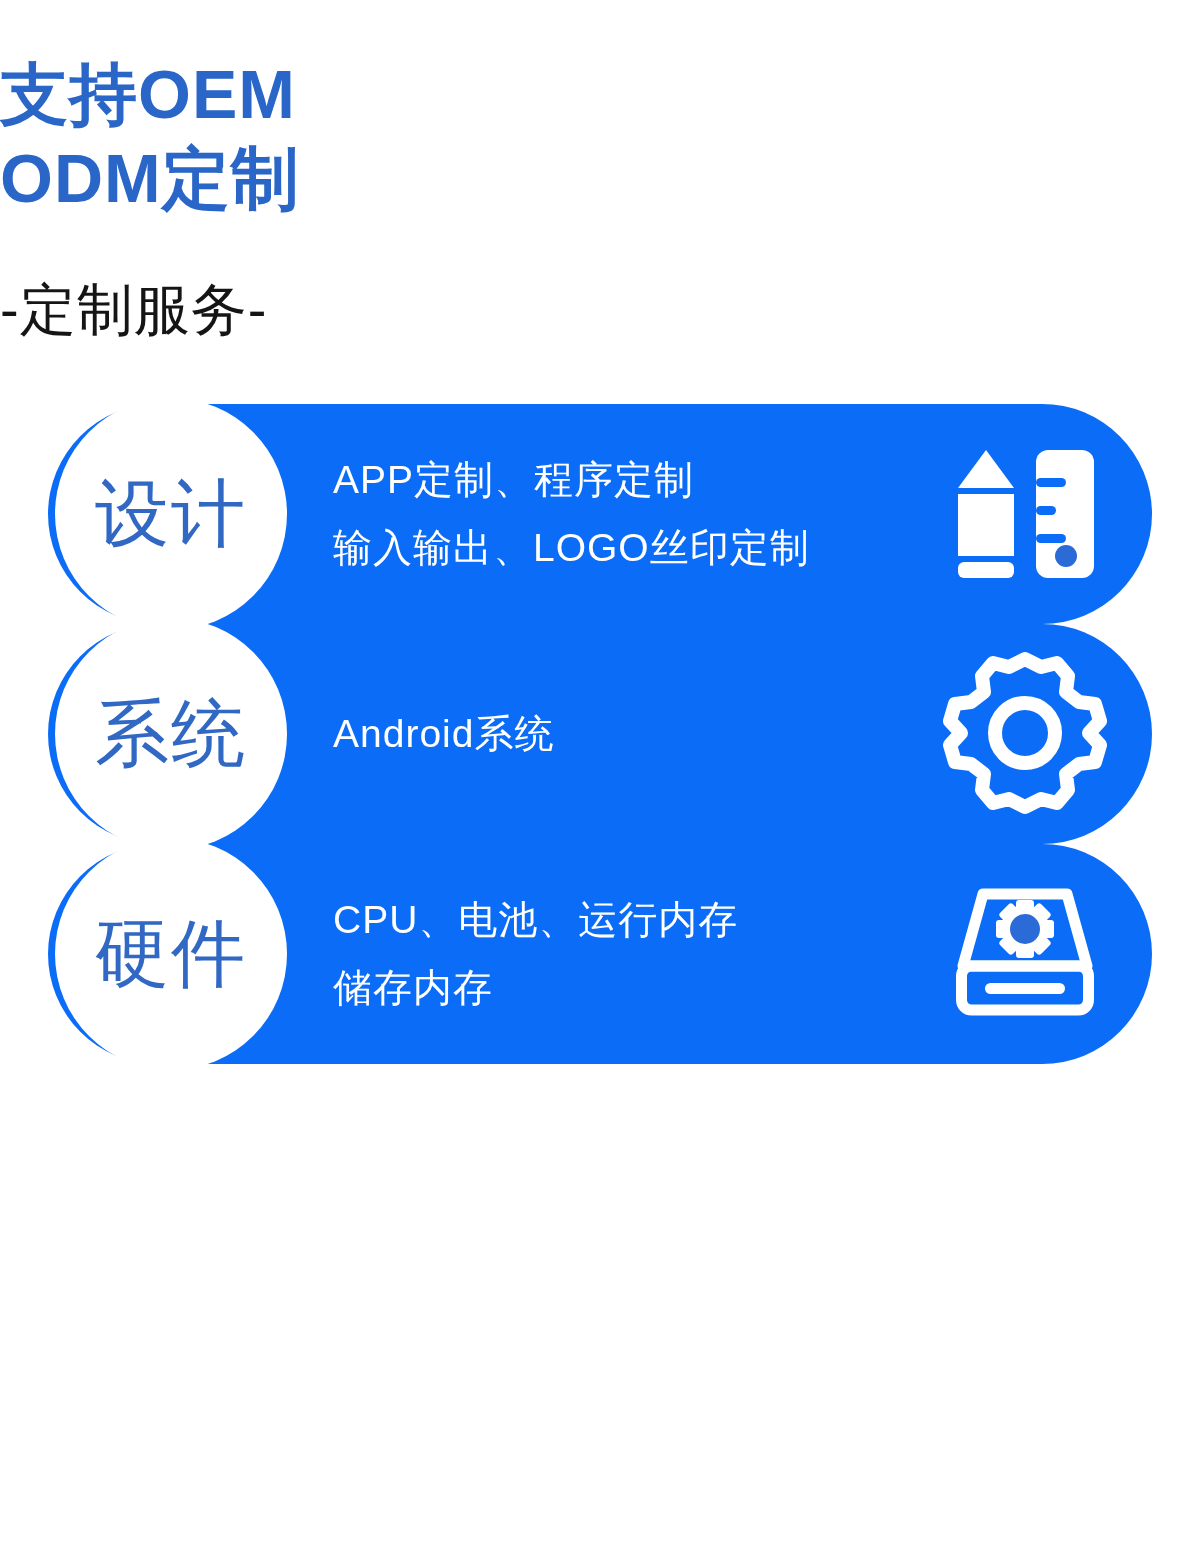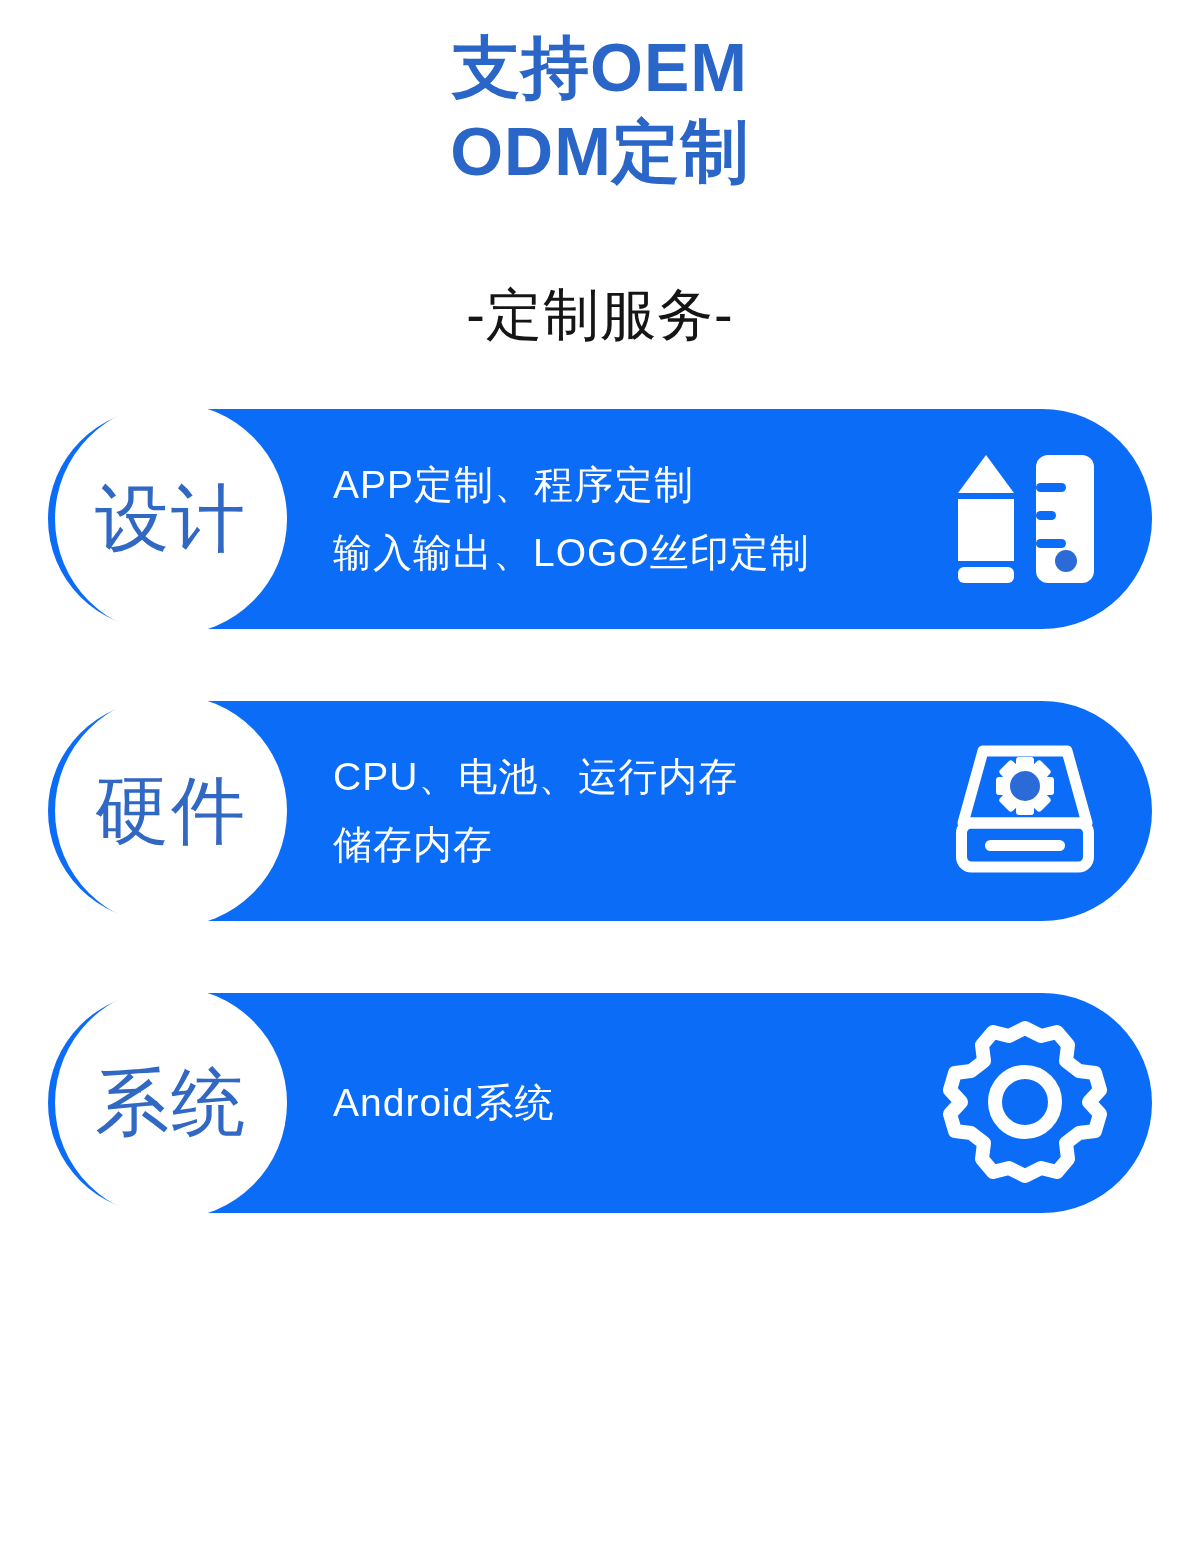--- a/index.html
+++ b/index.html
@@ -12,47 +12,46 @@
     height: 1541px;
     font-family: "Liberation Sans", "DejaVu Sans", sans-serif;
     position: relative;
     overflow: hidden;
     -webkit-font-smoothing: antialiased;
   }
 
   
   .header {
     width: 100%;
-    padding-top: 25px;
-    text-align: center;
+    padding-top: 52px;
+    text-align: left;
   }
   .title {
     color: #2a66c8;
     font-weight: bold;
     font-size: 68px;
     line-height: 84px;
     letter-spacing: 1px;
   }
   .title-line {
     display: block;
   }
   .subtitle {
-    margin-top: 90px;
+    margin-top: 58px;
     color: #151515;
     font-size: 56px;
     line-height: 64px;
     letter-spacing: 1px;
   }
 
   
   .cards {
     margin-top: 62px;
     display: flex;
     flex-direction: column;
-    gap: 72px;
   }
   .card {
     position: relative;
     margin: 0 48px;
     height: 220px;
     background: #0b6cf7;
     border-radius: 110px;
     display: flex;
     align-items: center;
   }
@@ -132,20 +131,43 @@
         <rect x="86" y="62" width="20" height="9" rx="4.5" fill="#0b6cf7"></rect>
         <rect x="86" y="90" width="30" height="9" rx="4.5" fill="#0b6cf7"></rect>
         <circle cx="116" cy="112" r="11" fill="#2b6bd8"></circle>
       </svg>
     </div>
   </div>
 
 
   <div class="card">
     <div class="badge">
+      <span class="badge-label">系统</span>
+    </div>
+    <div class="card-body">
+      <span class="card-line">Android系统</span>
+      <span class="card-line"></span>
+    </div>
+    <div class="card-icon">
+      <svg width="170" height="170" viewBox="0 0 170 170" aria-hidden="true">
+        <g fill="none" stroke="#ffffff" stroke-width="14" stroke-linejoin="round">
+          <path d="M85 10
+                   L101 18 L117 14 L128 27 L126 43 L139 53 L155 55 L160 72
+                   L149 84 L160 96 L155 113 L139 115 L126 125 L128 141
+                   L117 154 L101 150 L85 158 L69 150 L53 154 L42 141
+                   L44 125 L31 115 L15 113 L10 96 L21 84 L10 72
+                   L15 55 L31 53 L44 43 L42 27 L53 14 L69 18 Z"></path>
+          <circle cx="85" cy="84" r="30"></circle>
+        </g>
+      </svg>
+    </div>
+  </div>
+
+  <div class="card">
+    <div class="badge">
       <span class="badge-label">硬件</span>
     </div>
     <div class="card-body">
       <span class="card-line">CPU、电池、运行内存</span>
       <span class="card-line">储存内存</span>
     </div>
     <div class="card-icon">
       <svg width="160" height="140" viewBox="0 0 160 140" aria-hidden="true">
 
         <path d="M38 10 L122 10 L142 82 L18 82 Z" fill="none" stroke="#ffffff" stroke-width="11" stroke-linejoin="round"></path>
@@ -159,36 +181,13 @@
           <rect x="51" y="36" width="58" height="18" rx="3"></rect>
           <rect x="71" y="16" width="18" height="58" rx="3" transform="rotate(45 80 45)"></rect>
           <rect x="51" y="36" width="58" height="18" rx="3" transform="rotate(45 80 45)"></rect>
           <circle cx="80" cy="45" r="24"></circle>
         </g>
         <circle cx="80" cy="45" r="15" fill="#2b6bd8"></circle>
       </svg>
     </div>
   </div>
 
-  <div class="card">
-    <div class="badge">
-      <span class="badge-label">系统</span>
-    </div>
-    <div class="card-body">
-      <span class="card-line">Android系统</span>
-      <span class="card-line"></span>
-    </div>
-    <div class="card-icon">
-      <svg width="170" height="170" viewBox="0 0 170 170" aria-hidden="true">
-        <g fill="none" stroke="#ffffff" stroke-width="14" stroke-linejoin="round">
-          <path d="M85 10
-                   L101 18 L117 14 L128 27 L126 43 L139 53 L155 55 L160 72
-                   L149 84 L160 96 L155 113 L139 115 L126 125 L128 141
-                   L117 154 L101 150 L85 158 L69 150 L53 154 L42 141
-                   L44 125 L31 115 L15 113 L10 96 L21 84 L10 72
-                   L15 55 L31 53 L44 43 L42 27 L53 14 L69 18 Z"></path>
-          <circle cx="85" cy="84" r="30"></circle>
-        </g>
-      </svg>
-    </div>
-  </div>
-
 </div>
 
 </body></html>

